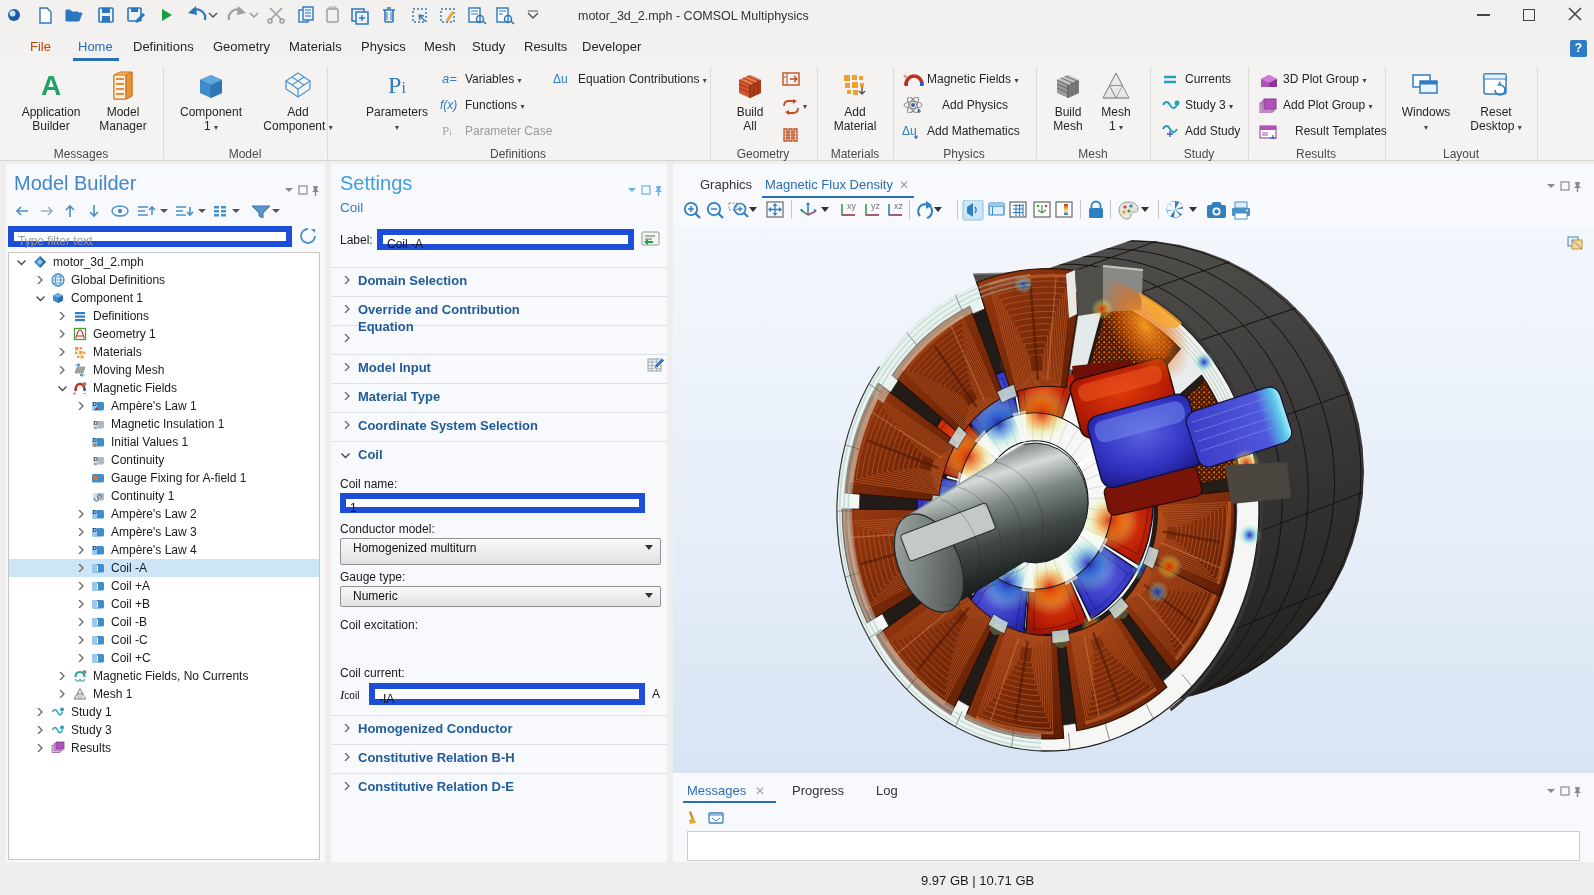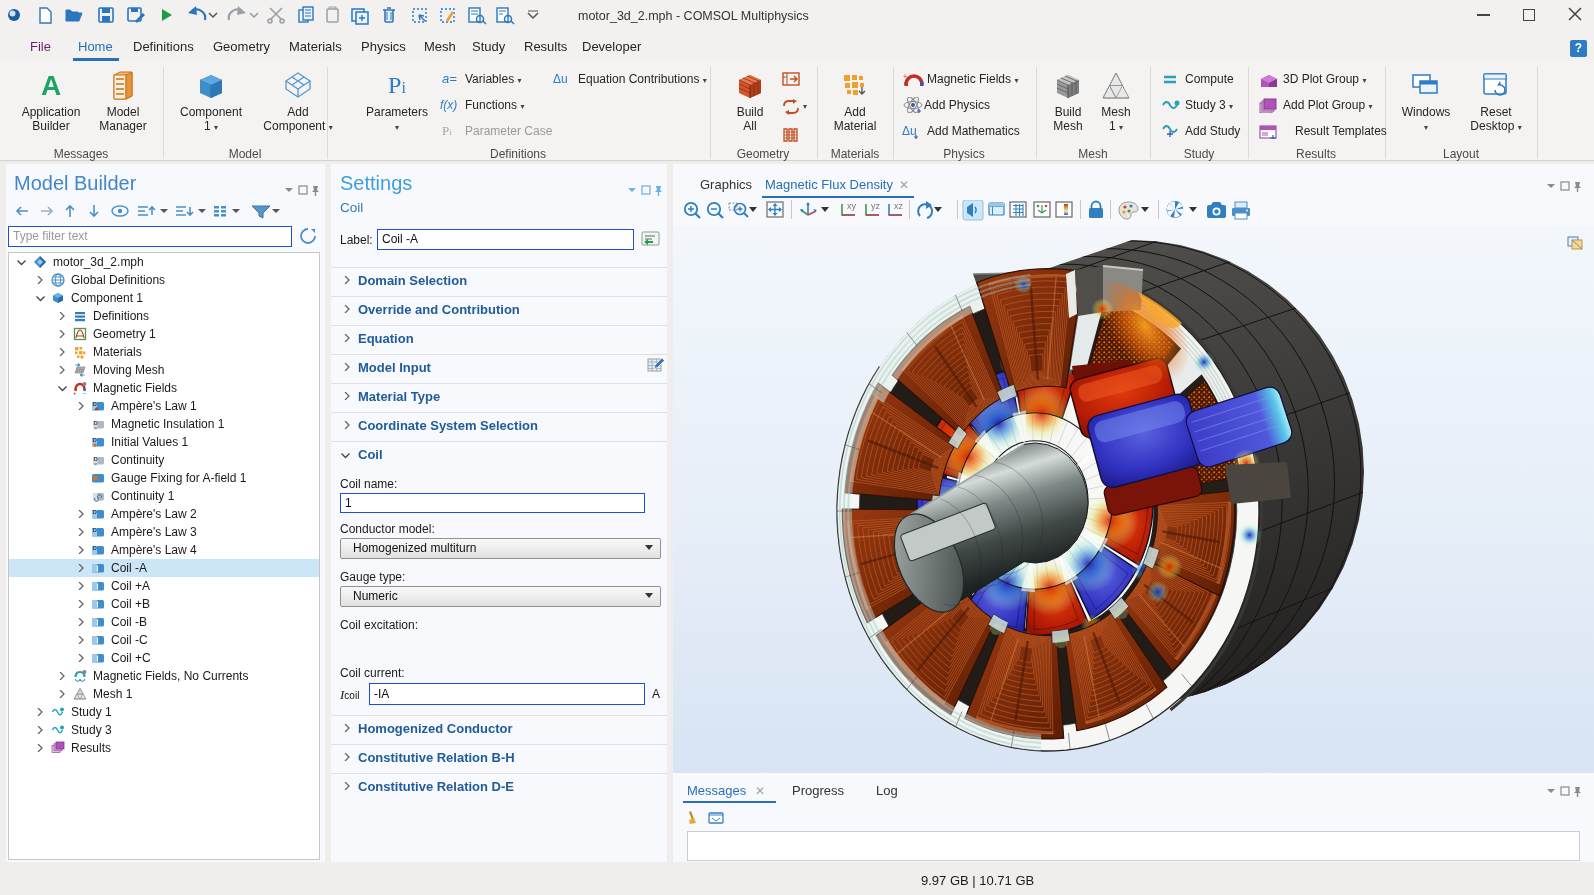--- a/index.html
+++ b/index.html
@@ -12,21 +12,21 @@
 .bigbtn{position:absolute;text-align:center;font-size:12px;color:#262626;line-height:14px;}
 .smallrow{position:absolute;font-size:12px;color:#262626;white-space:nowrap;}
 .gray{color:#9a9a9a;}
 .chev{font-size:8px;color:#444;}
 .panel{background:#f7f9fc;}
 .ptitle{font-size:20px;color:#4286c6;}
 .treerow{position:absolute;height:18px;font-size:12px;color:#1a1a1a;white-space:nowrap;}
 .trow-sel{background:#cce5f7;}
 .sechead{position:absolute;font-size:13px;font-weight:bold;color:#215c99;}
 .seclabel{position:absolute;font-size:12px;color:#1a1a1a;}
-.tfield{position:absolute;background:#fff;border:1px solid #1d4ed8;font-size:12px;color:#111;padding-left:4px;}
+.tfield{position:absolute;background:#fff;border:6px solid #1d4ed8;font-size:12px;color:#111;padding-left:4px;}
 .drop{position:absolute;background:linear-gradient(#f9f9f9,#e1e1e1);border:1px solid #919191;font-size:12px;color:#111;border-radius:2px;}
 .sep-line{position:absolute;height:1px;background:#dde0e5;}
 .tab{position:absolute;font-size:13px;color:#333;}
 .tabsel{color:#2a6fb5;}
 svg{display:block;}
 </style></head><body>
 <div id="titlebar" class="abs">
 <svg style="position:absolute;left:0;top:0" width="560" height="32" viewBox="0 0 560 32">
       <circle cx="14" cy="15" r="6" fill="#1d5c9e"></circle>
       <circle cx="12.5" cy="13.5" r="3" fill="#cfe2f3"></circle>
@@ -76,21 +76,21 @@
       <path d="M528 11h10" stroke="#555"></path>
     </svg>
 <div class="abs" style="left:578px;top:9px;font-size:12.5px;color:#333">motor_3d_2.mph - COMSOL Multiphysics</div>
 <div class="abs" style="left:1477px;top:14px;width:13px;height:1.5px;background:#444"></div>
 <div class="abs" style="left:1523px;top:9px;width:12px;height:12px;border:1.5px solid #444"></div>
 <svg style="position:absolute;left:1566px;top:5px" width="20" height="20" viewBox="0 0 20 20">
       <path d="M3 3l12 12M15 3l-12 12" stroke="#444" stroke-width="1.5"></path>
     </svg>
 </div>
 <div id="menubar" class="abs">
-<div class="menu" style="left:30px;color:#701a75">File</div>
+<div class="menu" style="left:30px;color:#c2410c">File</div>
 <div class="menu" style="left:78px;color:#2a6fb5">Home</div>
 <div class="menu" style="left:133px;color:#262626">Definitions</div>
 <div class="menu" style="left:213px;color:#262626">Geometry</div>
 <div class="menu" style="left:289px;color:#262626">Materials</div>
 <div class="menu" style="left:361px;color:#262626">Physics</div>
 <div class="menu" style="left:424px;color:#262626">Mesh</div>
 <div class="menu" style="left:472px;color:#262626">Study</div>
 <div class="menu" style="left:524px;color:#262626">Results</div>
 <div class="menu" style="left:582px;color:#262626">Developer</div>
 <div class="abs" style="left:73px;top:26px;width:46px;height:3px;background:#2a6fb5"></div>
@@ -239,21 +239,21 @@
         <text x="1" y="8" font-size="7" fill="#c03020">+</text>
       </svg><span style="margin-left:3px">Magnetic Fields</span> <span class="chev">▾</span></div>
 <div class="smallrow" style="left:902px;top:36px"><svg style="display:inline-block;vertical-align:-4px" width="22" height="16" viewBox="0 0 22 16">
         <g fill="none" stroke="#888" stroke-width="1">
           <ellipse cx="11" cy="8" rx="9" ry="3.5"></ellipse>
           <ellipse cx="11" cy="8" rx="9" ry="3.5" transform="rotate(60 11 8)"></ellipse>
           <ellipse cx="11" cy="8" rx="9" ry="3.5" transform="rotate(-60 11 8)"></ellipse>
         </g>
         <circle cx="11" cy="8" r="2" fill="#3858b8"></circle>
         <path d="M17 12v4M15 14h4" stroke="#3858b8" stroke-width="1.2"></path>
-      </svg><span style="margin-left:0">Add Physics</span></div>
+      </svg><span style="margin-left:18px">Add Physics</span></div>
 <div class="smallrow" style="left:902px;top:62px"><svg style="display:inline-block;vertical-align:-4px" width="22" height="16" viewBox="0 0 22 16">
         <text x="0" y="12" font-size="12" fill="#2e7cc3">Δu</text>
         <path d="M14 12v4M12 14h4" stroke="#3858b8" stroke-width="1.2"></path>
       </svg><span style="margin-left:3px">Add Mathematics</span></div>
 <div class="bigbtn abs" style="left:1042px;top:9px;width:52px">
       <div style="height:32px">
         <svg style="margin:1px auto 0" width="30" height="30" viewBox="0 0 30 30">
           <path d="M4 9l11-5 11 5v13l-11 5-11-5z" fill="#9a9a9a"></path>
           <path d="M4 9l11-5 11 5-11 5z" fill="#c2c2c2"></path>
           <path d="M15 14l11-5v13l-11 5z" fill="#7d7d7d"></path>
@@ -266,21 +266,21 @@
       <div style="height:32px">
         <svg style="margin:1px auto 0" width="30" height="30" viewBox="0 0 30 30">
           <path d="M15 2L28 27H2z" fill="#e8e8e8" stroke="#909090"></path>
           <path d="M15 2L8.5 14.5h13zM8.5 14.5L2 27h13zM21.5 14.5L15 27h13M8.5 14.5h13M15 27l-6.5-12.5" stroke="#909090" stroke-width="0.8" fill="none"></path>
         </svg>
       </div>
       <div style="margin-top:2px">Mesh<br>1 <span class="chev">▾</span></div>
     </div>
 <div class="smallrow" style="left:1160px;top:10px"><svg style="display:inline-block;vertical-align:-4px" width="22" height="16" viewBox="0 0 22 16">
         <path d="M4 6h12M4 11h12" stroke="#2aa0b8" stroke-width="2.5"></path>
-      </svg><span style="margin-left:3px">Compute</span></div>
+      </svg><span style="margin-left:3px">Currents</span></div>
 <div class="smallrow" style="left:1160px;top:36px"><svg style="display:inline-block;vertical-align:-4px" width="22" height="16" viewBox="0 0 22 16">
         <path d="M3 8c2-4 5-4 7 0s5 4 7 0" fill="none" stroke="#2aa0b8" stroke-width="1.8"></path>
         <circle cx="17" cy="6" r="2.5" fill="#2aa0b8"></circle>
       </svg><span style="margin-left:3px">Study 3</span> <span class="chev">▾</span></div>
 <div class="smallrow" style="left:1160px;top:62px"><svg style="display:inline-block;vertical-align:-4px" width="22" height="16" viewBox="0 0 22 16">
         <path d="M3 6c2-4 5-4 7 0s5 4 7 0" fill="none" stroke="#2aa0b8" stroke-width="1.8"></path>
         <path d="M10 8v6M7 11h6" stroke="#3858b8" stroke-width="1.3" fill="none"></path>
       </svg><span style="margin-left:3px">Add Study</span></div>
 <div class="smallrow" style="left:1258px;top:10px"><svg style="display:inline-block;vertical-align:-4px" width="22" height="16" viewBox="0 0 22 16">
         <path d="M3 8l8-4 8 4v9l-8 4-8-4z" fill="#b052b8"></path>
@@ -691,21 +691,21 @@
 <div class="sechead" style="left:27px;top:109px">Domain Selection</div>
 <div class="sep-line" style="left:0;top:132px;width:336px"></div>
 <svg class="abs" style="left:12px;top:141px" width="8" height="8" viewBox="0 0 8 8">
       <path d="M2 0l4 4-4 4" fill="none" stroke="#666" stroke-width="1.3"></path>
     </svg>
 <div class="sechead" style="left:27px;top:138px">Override and Contribution</div>
 <div class="sep-line" style="left:0;top:161px;width:336px"></div>
 <svg class="abs" style="left:12px;top:170px" width="8" height="8" viewBox="0 0 8 8">
       <path d="M2 0l4 4-4 4" fill="none" stroke="#666" stroke-width="1.3"></path>
     </svg>
-<div class="sechead" style="left:27px;top:167px">Equation</div>
+<div class="sechead" style="left:27px;top:155px">Equation</div>
 <div class="sep-line" style="left:0;top:190px;width:336px"></div>
 <svg class="abs" style="left:12px;top:199px" width="8" height="8" viewBox="0 0 8 8">
       <path d="M2 0l4 4-4 4" fill="none" stroke="#666" stroke-width="1.3"></path>
     </svg>
 <div class="sechead" style="left:27px;top:196px">Model Input</div>
 <div class="sep-line" style="left:0;top:219px;width:336px"></div>
 <svg class="abs" style="left:12px;top:228px" width="8" height="8" viewBox="0 0 8 8">
       <path d="M2 0l4 4-4 4" fill="none" stroke="#666" stroke-width="1.3"></path>
     </svg>
 <div class="sechead" style="left:27px;top:225px">Material Type</div>
@@ -720,21 +720,21 @@
       <path d="M8 9l7-7 2.5 2.5-7 7-3.5 1z" fill="#3a78b8" stroke="#fff" stroke-width="0.7"></path>
     </svg>
 <div class="sep-line" style="left:0;top:277px;width:336px"></div>
 <svg class="abs" style="left:10px;top:287px" width="9" height="9" viewBox="0 0 9 9">
       <path d="M0.5 2.5l4 4 4-4" fill="none" stroke="#444" stroke-width="1.3"></path>
     </svg>
 <div class="sechead" style="left:27px;top:283px">Coil</div>
 <div class="abs seclabel" style="left:9px;top:313px">Coil name:</div>
 <div class="tfield" style="left:9px;top:329px;width:305px;height:20px;line-height:18px">1</div>
 <div class="abs seclabel" style="left:9px;top:358px">Conductor model:</div>
-<div class="drop" style="left:9px;top:374px;width:321px;height:21px"><span style="margin-left:12px;line-height:19px">Homogenized multiturn</span><span style="position:absolute;right:7px;top:6px;width:0;height:0;border-left:4px solid transparent;border-right:4px solid transparent;border-top:5px solid #333"></span></div>
+<div class="drop" style="left:9px;top:374px;width:321px;height:27px"><span style="margin-left:12px;line-height:19px">Homogenized multiturn</span><span style="position:absolute;right:7px;top:6px;width:0;height:0;border-left:4px solid transparent;border-right:4px solid transparent;border-top:5px solid #333"></span></div>
 <div class="abs seclabel" style="left:9px;top:406px">Gauge type:</div>
 <div class="drop" style="left:9px;top:422px;width:321px;height:21px"><span style="margin-left:12px;line-height:19px">Numeric</span><span style="position:absolute;right:7px;top:6px;width:0;height:0;border-left:4px solid transparent;border-right:4px solid transparent;border-top:5px solid #333"></span></div>
 <div class="abs seclabel" style="left:9px;top:454px">Coil excitation:</div>
 <div class="abs seclabel" style="left:9px;top:502px">Coil current:</div>
 <div class="abs" style="left:9px;top:523px;font-size:13px;font-style:italic;font-family:'Liberation Serif',serif;color:#111">I<span style="font-size:10px;font-style:normal;font-family:'Liberation Sans',sans-serif">coil</span></div>
 <div class="tfield" style="left:38px;top:519px;width:276px;height:22px;line-height:20px">-IA</div>
 <div class="abs seclabel" style="left:321px;top:523px">A</div>
 <div class="sep-line" style="left:0;top:551px;width:336px"></div>
 <svg class="abs" style="left:12px;top:560px" width="8" height="8" viewBox="0 0 8 8">
       <path d="M2 0l4 4-4 4" fill="none" stroke="#666" stroke-width="1.3"></path>

